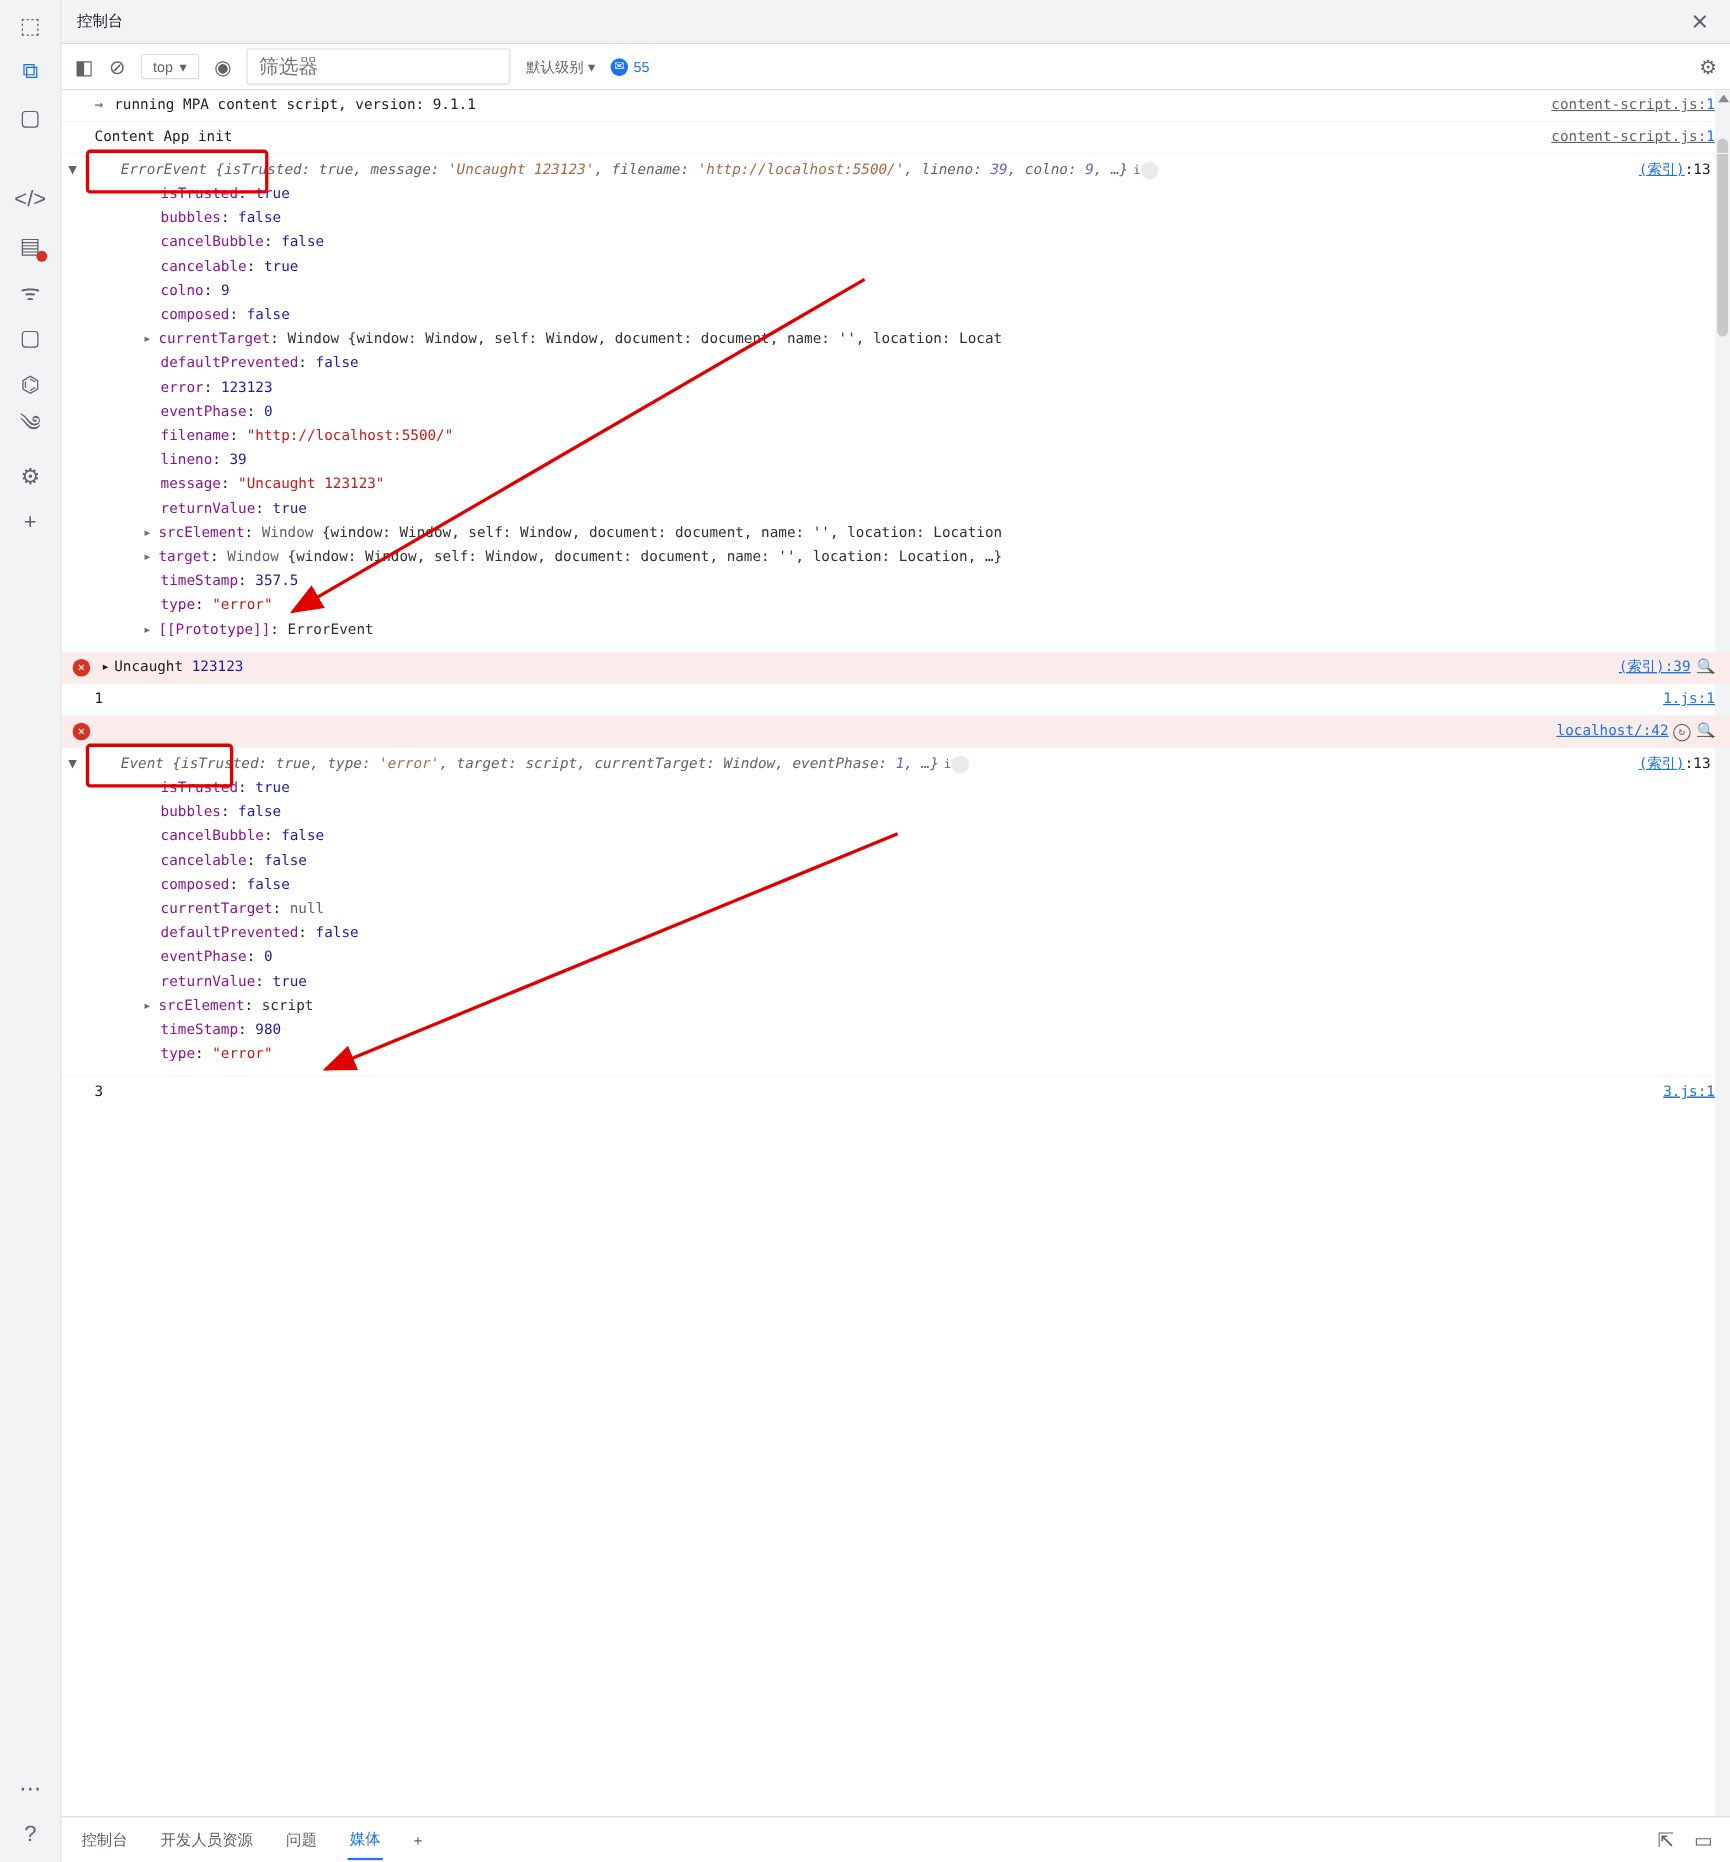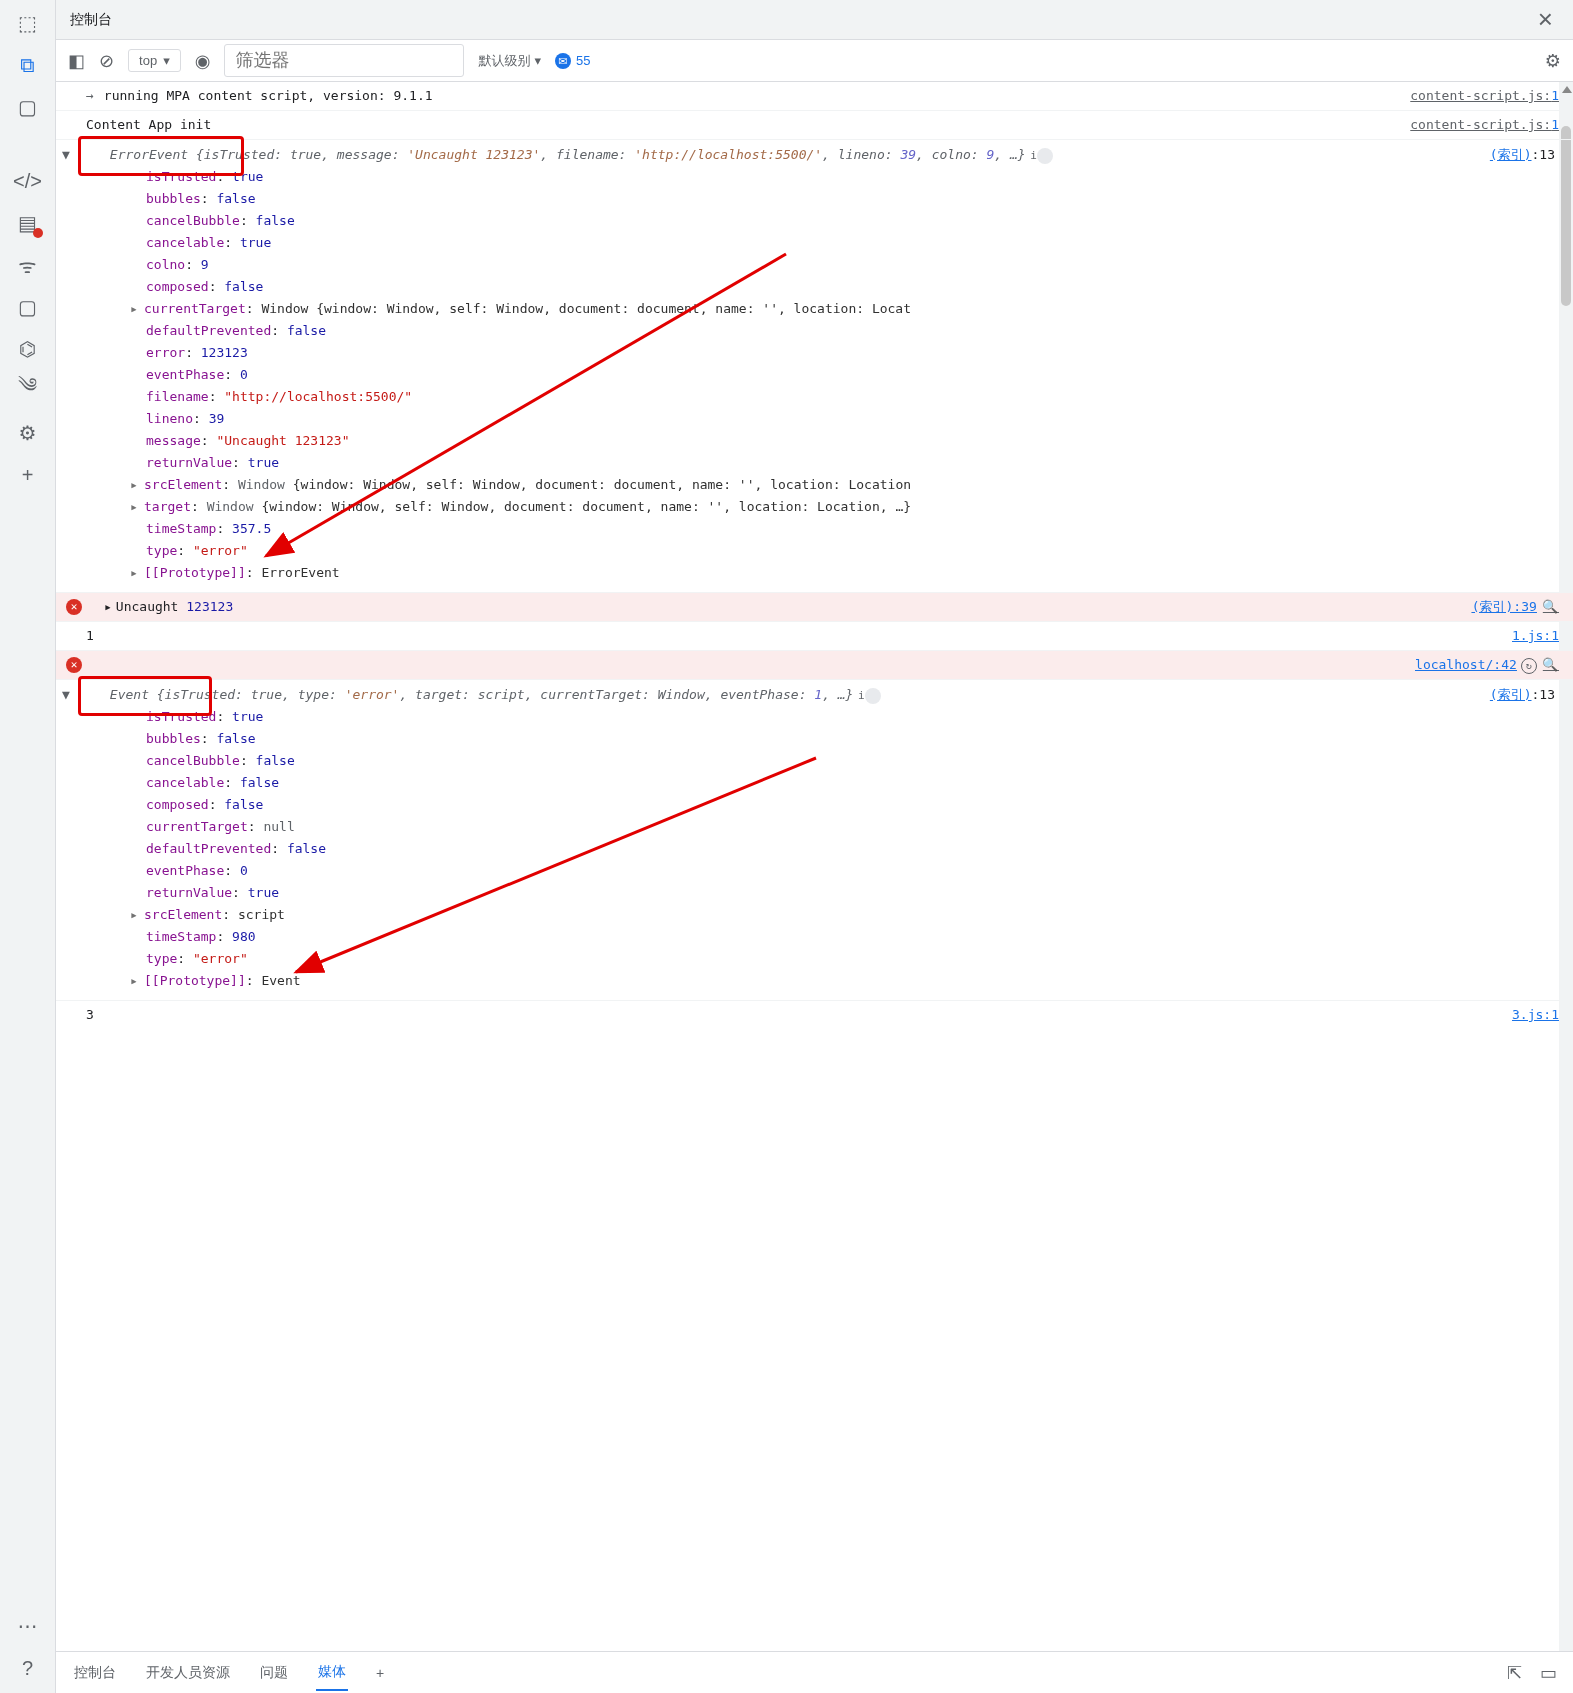--- a/index.html
+++ b/index.html
@@ -153,21 +153,21 @@
           <div class="p"><span class="tri2">▸</span><span class="m-prop">srcElement</span>: <span class="m-gray" style="font-style:normal">Window</span> <span class="m-dark">{window: Window, self: Window, document: document, name: '', location: Location</span></div>
           <div class="p"><span class="tri2">▸</span><span class="m-prop">target</span>: <span class="m-gray" style="font-style:normal">Window</span><span class="m-dark"> {window: Window, self: Window, document: document, name: '', location: Location, …}</span></div>
           <div class="p"><span class="m-prop">timeStamp</span>: <span class="m-num">357.5</span></div>
           <div class="p"><span class="m-prop">type</span>: <span class="m-str">"error"</span></div>
           <div class="p"><span class="tri2">▸</span><span class="m-prop">[[Prototype]]</span>: <span class="m-dark">ErrorEvent</span></div>
         </div>
       </div>
 
       <div class="logrow mono err">
         <span class="errico">✕</span>
-        <span style="margin-left:18px">▸<span style="margin-left:4px">Uncaught</span> <span class="m-num">123123</span></span>
+        <span style="margin-left:6px">▸<span style="margin-left:4px">Uncaught</span> <span class="m-num">123123</span></span>
         <span class="src"><span class="m-link">(索引):</span><span class="m-link">39</span><span class="mag">🔍</span></span>
       </div>
 
       <div class="logrow mono">
         <span>1</span>
         <span class="src"><span class="m-link">1.js:</span><span class="m-link">1</span></span>
       </div>
 
       <div class="logrow mono err">
         <span class="errico">✕</span>
@@ -196,21 +196,20 @@
           <div class="p"><span class="m-prop">cancelBubble</span>: <span class="m-num">false</span></div>
           <div class="p"><span class="m-prop">cancelable</span>: <span class="m-num">false</span></div>
           <div class="p"><span class="m-prop">composed</span>: <span class="m-num">false</span></div>
           <div class="p"><span class="m-prop">currentTarget</span>: <span class="m-gray" style="font-style:normal">null</span></div>
           <div class="p"><span class="m-prop">defaultPrevented</span>: <span class="m-num">false</span></div>
           <div class="p"><span class="m-prop">eventPhase</span>: <span class="m-num">0</span></div>
           <div class="p"><span class="m-prop">returnValue</span>: <span class="m-num">true</span></div>
           <div class="p"><span class="tri2">▸</span><span class="m-prop">srcElement</span>: <span class="m-dark">script</span></div>
           <div class="p"><span class="m-prop">timeStamp</span>: <span class="m-num">980</span></div>
           <div class="p"><span class="m-prop">type</span>: <span class="m-str">"error"</span></div>
-          <div class="p"><span class="tri2">▸</span><span class="m-prop">[[Prototype]]</span>: <span class="m-dark">Event</span></div>
         </div>
       </div>
 
       <div class="logrow mono" style="border-bottom:none">
         <span>3</span>
         <span class="src"><span class="m-link">3.js:</span><span class="m-link">1</span></span>
       </div>
     </div>
 
     <div class="bottom-tabs">

